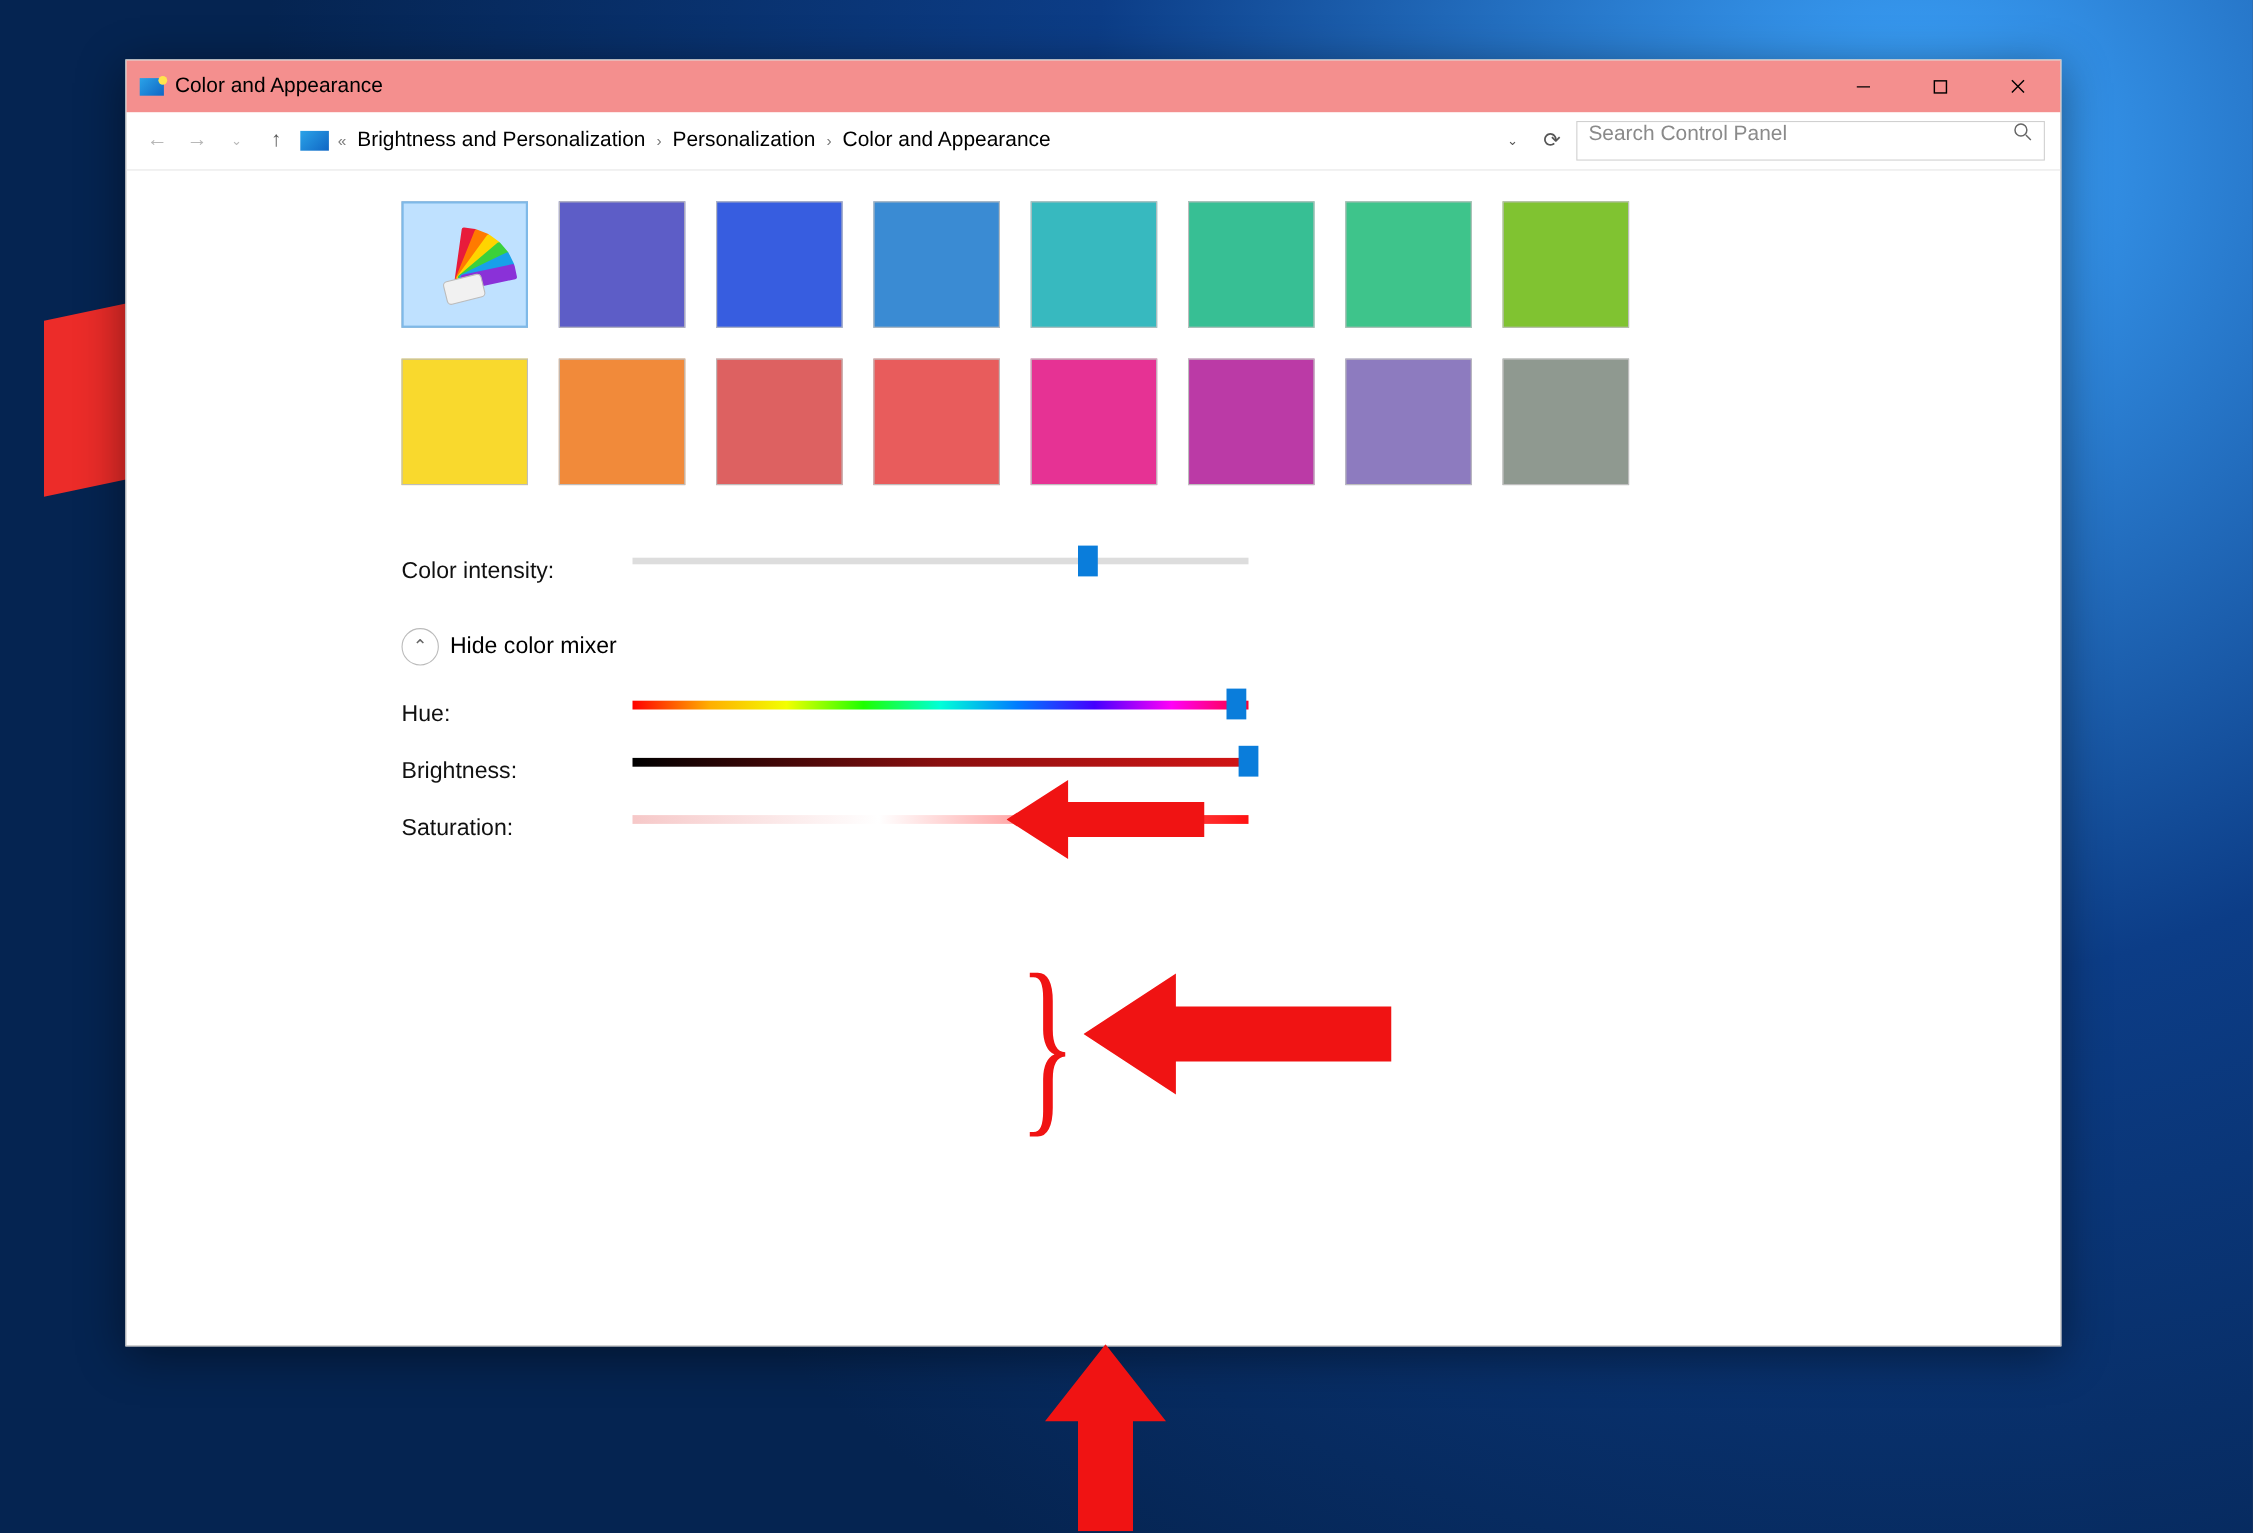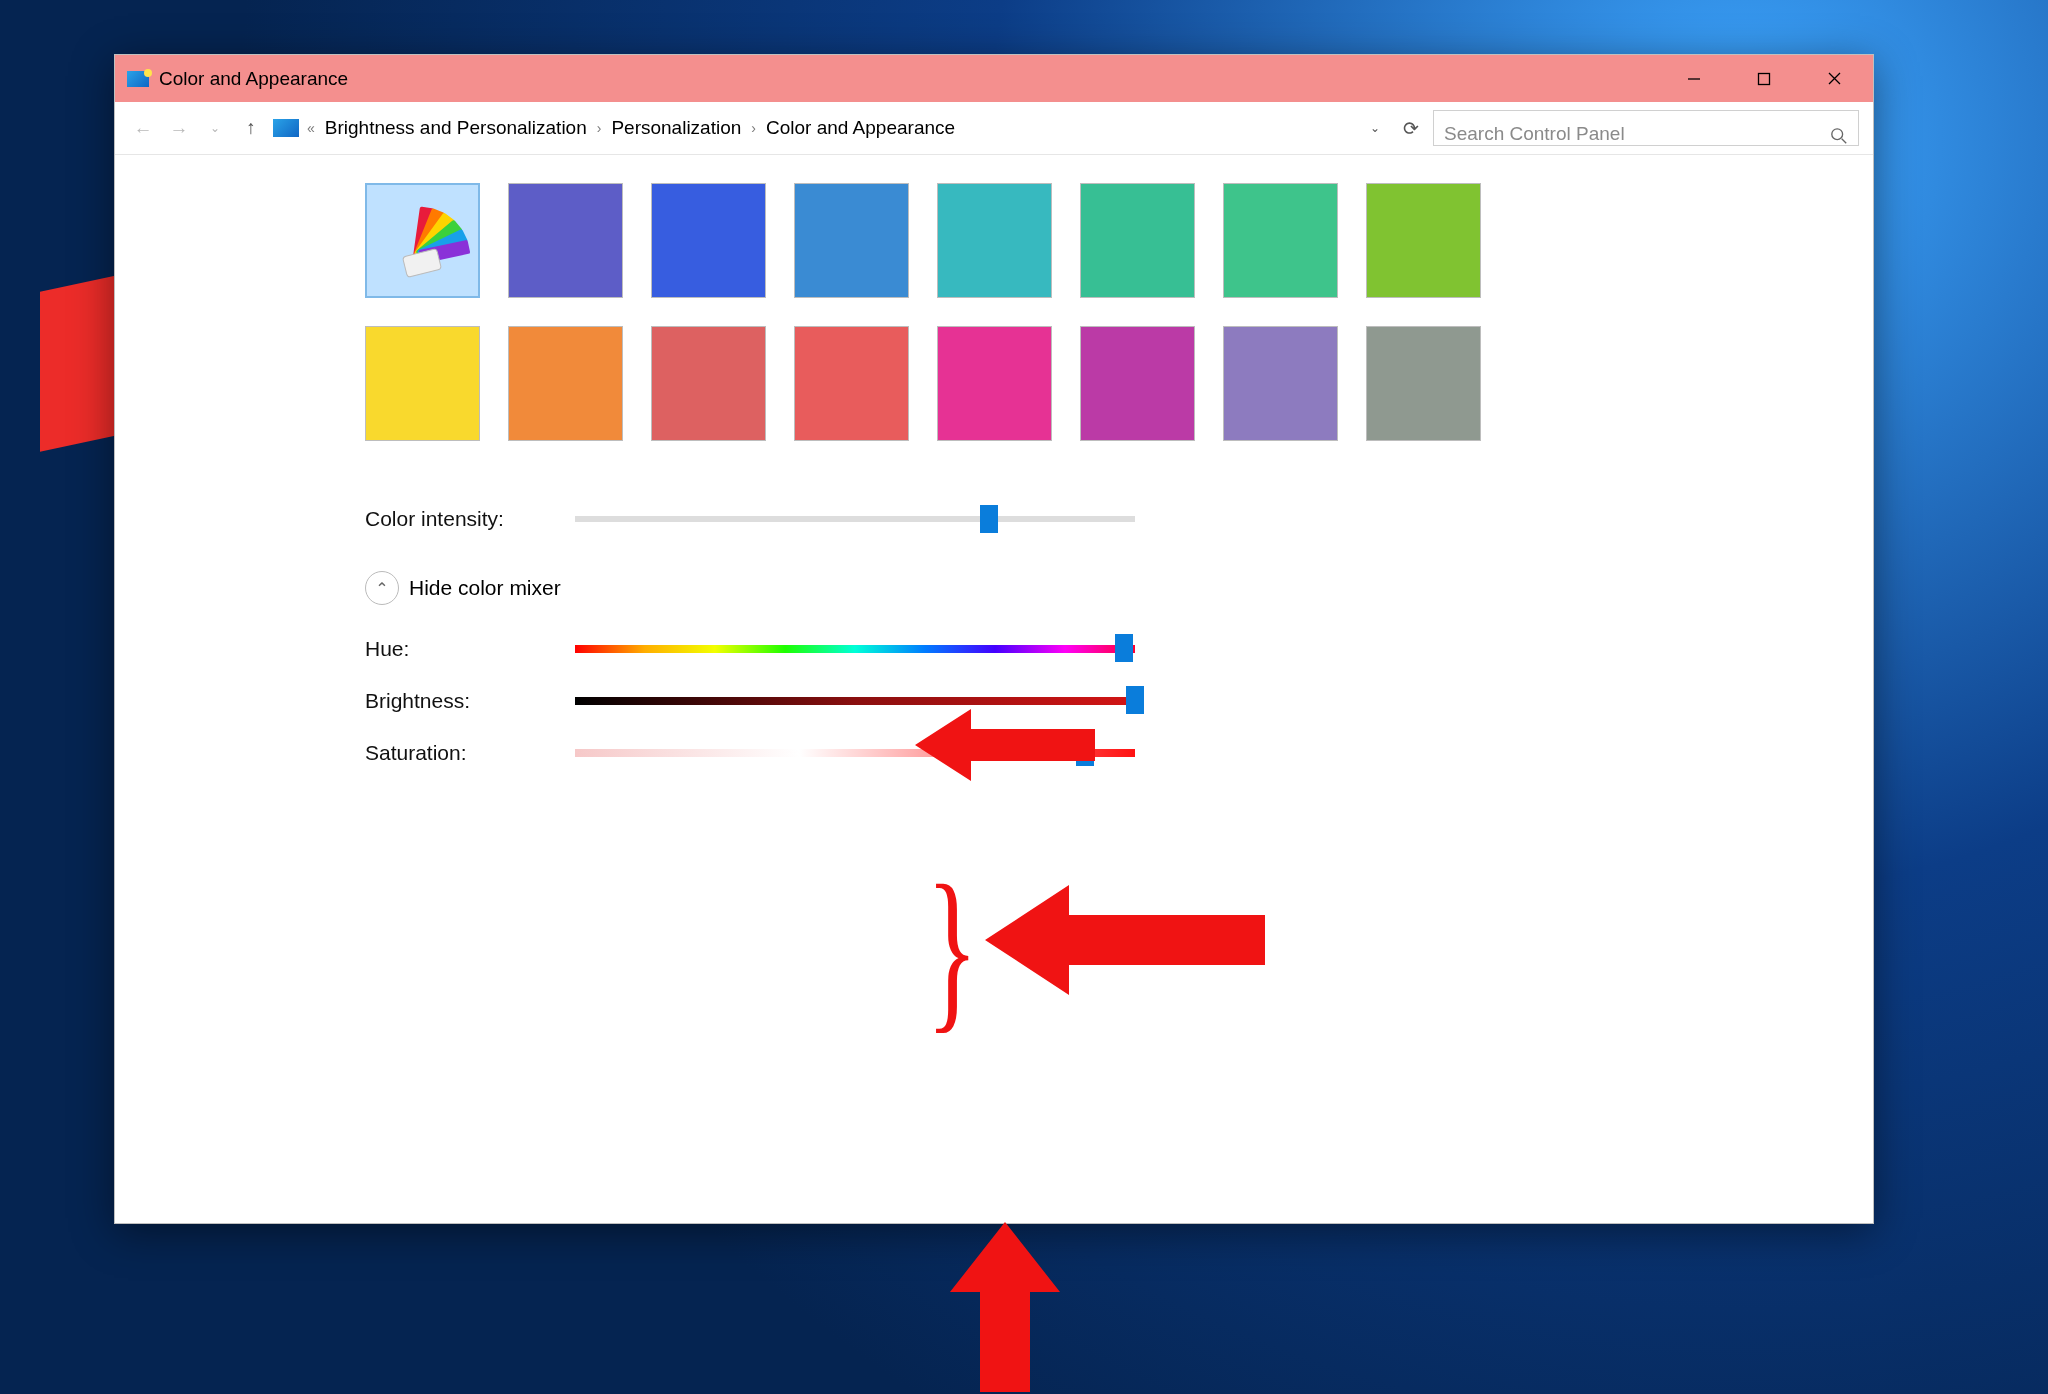--- a/index.html
+++ b/index.html
@@ -25,38 +25,38 @@
   .tb-btn svg{stroke:#000;fill:none;stroke-width:1.3}
   .addrbar{height:52px;display:flex;align-items:center;padding:0 14px;gap:8px;border-bottom:1px solid #e6e6e6;font-size:19px;color:#444}
   .nav-arrow{width:28px;height:28px;display:flex;align-items:center;justify-content:center;color:#b8b8b8}
   .nav-arrow.enabled{color:#555}
   .ab-icon{width:26px;height:18px;background:linear-gradient(135deg,#2aa3e8,#1066c4)}
   .crumbs{display:flex;align-items:center;gap:6px;flex:0 0 auto;color:#000}
   .crumb{padding:2px 4px}
   .chev{color:#7a7a7a;font-size:14px}
   .addr-tail{flex:1}
   .refresh{color:#555}
-  .search{width:404px;height:34px;border:1px solid #d0d0d0;display:flex;align-items:flex-end;padding:0 10px;color:#8a8a8a;font-size:19px}
+  .search{width:404px;height:34px;border:1px solid #d0d0d0;display:flex;align-items:flex-start;padding:0 10px;color:#8a8a8a;font-size:19px}
   .search span{flex:1}
   .mag{width:18px;height:18px}
   .content{flex:1;padding:28px 0 0 250px;position:relative;overflow:hidden}
   h1.heading{margin:0 0 30px 0;color:#1535c6;font-weight:400;font-size:29px}
   .swatches{display:flex;flex-wrap:wrap;gap:28px;width:1230px}
   .swatch{width:115px;height:115px;border:1px solid #bdbdbd;box-sizing:border-box}
   .swatch.auto{background:#bfe1ff;display:flex;align-items:center;justify-content:center;outline:2px solid #7fb9e8;outline-offset:-2px}
   .fan{width:74px;height:74px;position:relative}
   .fan span{position:absolute;left:34px;top:46px;width:50px;height:14px;border-radius:2px;transform-origin:left center}
   .fan span:nth-child(1){background:#e81b3b;transform:rotate(-82deg)}
   .fan span:nth-child(2){background:#ff7a00;transform:rotate(-68deg)}
   .fan span:nth-child(3){background:#ffd400;transform:rotate(-54deg)}
   .fan span:nth-child(4){background:#3bd13b;transform:rotate(-40deg)}
   .fan span:nth-child(5){background:#18a0ea;transform:rotate(-26deg)}
   .fan span:nth-child(6){background:#8a31d8;transform:rotate(-12deg)}
   .fan::after{content:"";position:absolute;left:18px;top:48px;width:34px;height:20px;background:#f1f1f1;border:1px solid #bbb;border-radius:4px;transform:rotate(-14deg)}
-  .row{display:flex;align-items:center;margin-top:24px;font-size:21px;color:#111}
+  .row{display:flex;margin-top:24px;font-size:21px;color:#111}
   .row .lbl{width:210px}
   .track{position:relative;width:560px;height:6px;background:#ddd}
   .thumb{position:absolute;top:-11px;width:18px;height:28px;background:#0a7ddb}
   .mixer-toggle{display:flex;align-items:center;gap:10px;margin-top:40px;font-size:21px}
   .circle-btn{width:32px;height:32px;border:1px solid #bbb;border-radius:50%;display:flex;align-items:center;justify-content:center;color:#666;font-size:16px}
   .mixer{margin-top:32px}
   .mixer .row{margin-top:28px}
   .mixer .track{height:8px}
   .hue-track{background:linear-gradient(to right,#ff0000,#ffae00,#f2ff00,#1eff00,#00ffd8,#007bff,#4400ff,#ff00f7,#ff0030)}
   .sat-track{background:linear-gradient(to right,#f6c8c8 0%,#fff 40%,#ff1212 100%)}

